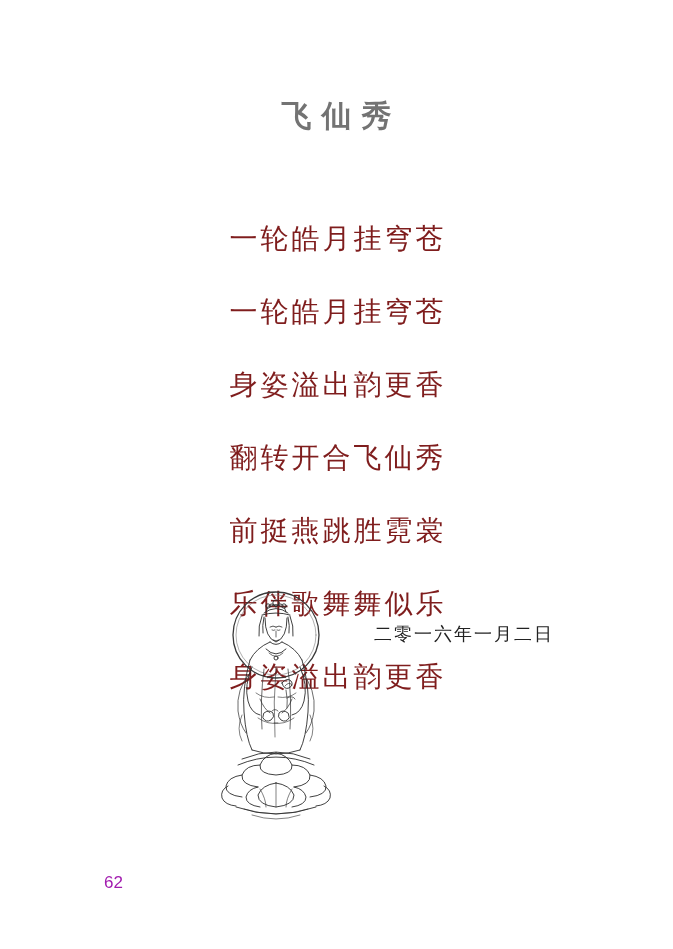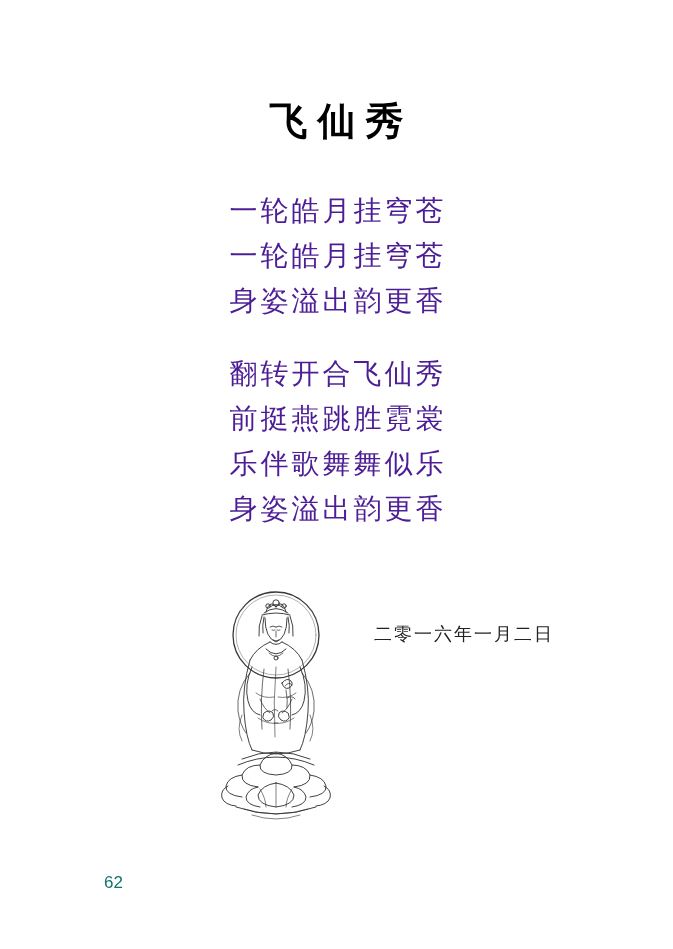--- a/index.html
+++ b/index.html
@@ -21,24 +21,24 @@
     height: 949px;
     box-sizing: border-box;
   }
   .poem-title {
     position: absolute;
     top: 96px;
     left: 0;
     width: 673px;
     text-align: center;
     font-family: "DejaVu Serif", "Liberation Serif", serif;
-    font-size: 38px;
+    font-size: 30px;
     letter-spacing: 10px;
     font-weight: 600;
-    color: #000000;
+    color: #737373;
     text-indent: 10px;
   }
   .poem-body {
     position: absolute;
     top: 188px;
     left: 0;
     width: 673px;
     text-align: center;
   }
   .stanza {
@@ -46,23 +46,24 @@
     padding: 0;
   }
   .stanza + .stanza {
     margin-top: 28px;
   }
   .poem-line {
     font-family: "DejaVu Serif", "Liberation Serif", serif;
     font-size: 28px;
     line-height: 45px;
     letter-spacing: 3px;
-    color: #4c1d95;
+    color: #7f1d1d;
     white-space: nowrap;
     text-indent: 3px;
+    margin-top: 28px;
   }
   .date-line {
     position: absolute;
     top: 622px;
     left: 374px;
     font-family: Liberation Serif, serif;
     font-size: 18px;
     letter-spacing: 2px;
     color: #222222;
     white-space: nowrap;
@@ -73,21 +74,21 @@
     left: 186px;
     width: 180px;
     height: 255px;
   }
   .page-number {
     position: absolute;
     left: 104px;
     top: 873px;
     font-family: "Liberation Sans", sans-serif;
     font-size: 17px;
-    color: #0f766e;
+    color: #a21caf;
   }
 </style>
 </head>
 <body>
 
 <div class="page">
 
   <div class="poem-title">飞仙秀</div>
 
   <div class="poem-body">

